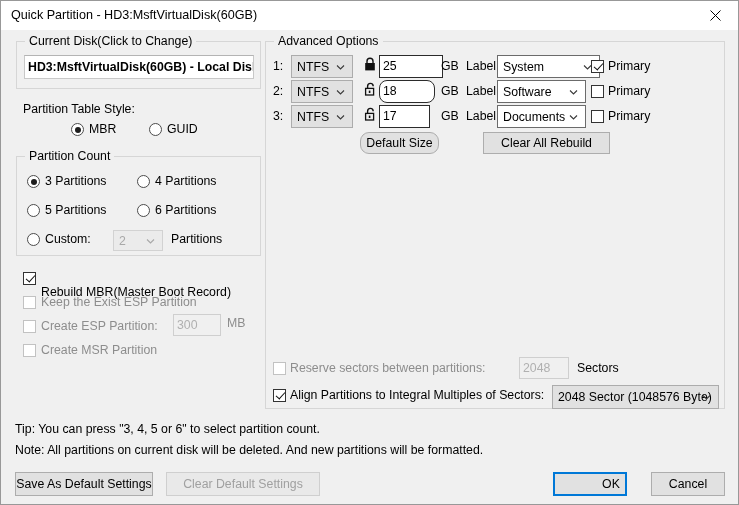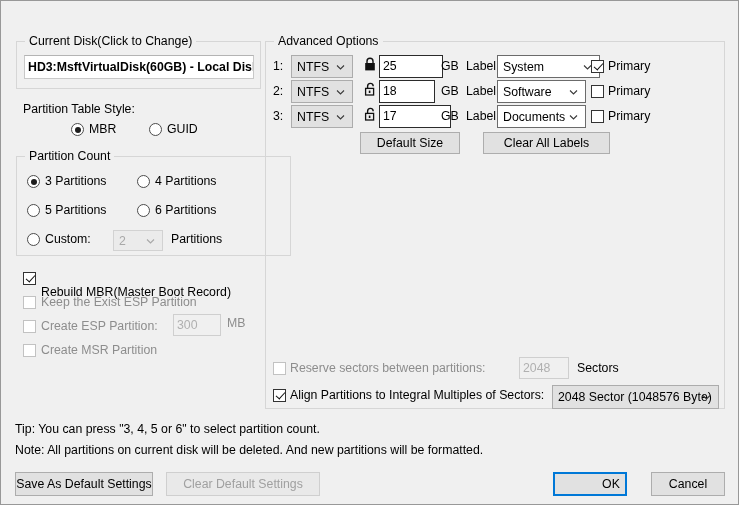--- a/index.html
+++ b/index.html
@@ -194,37 +194,46 @@
     position: absolute;
     width: 14px; height: 15px;
   }
   .lockicon svg { display: block; }
 </style>
 </head>
 <body>
 
 <div class="window">
 
+  <div class="titlebar">
+    <div class="title-text">Quick Partition - HD3:MsftVirtualDisk(60GB)</div>
+    <div class="close-btn">
+      <svg width="11" height="11" viewBox="0 0 11 11">
+        <line x1="0.5" y1="0.5" x2="10.5" y2="10.5" stroke="#000" stroke-width="1"></line>
+        <line x1="10.5" y1="0.5" x2="0.5" y2="10.5" stroke="#000" stroke-width="1"></line>
+      </svg>
+    </div>
+  </div>
 
   <div class="group" style="left:15px; top:40px; width:245px; height:48px;">
     <div class="group-title">Current Disk(Click to Change)</div>
   </div>
   <div class="diskfield" style="left:23px; top:54px; width:230px; height:24px;">
     <span>HD3:MsftVirtualDisk(60GB) - Local Disk</span>
   </div>
 
   <div class="lbl" style="left:22px; top:101px;">Partition Table Style:</div>
 
   <div class="radio on" style="left:70px; top:122px;"></div>
   <div class="lbl" style="left:88px; top:121px;">MBR</div>
 
   <div class="radio" style="left:148px; top:122px;"></div>
   <div class="lbl" style="left:166px; top:121px;">GUID</div>
 
-  <div class="group" style="left:15px; top:155px; width:275px; height:100px;">
+  <div class="group" style="left:15px; top:155px; width:245px; height:100px;">
     <div class="group-title">Partition Count</div>
   </div>
 
   <div class="radio on" style="left:26px; top:174px;"></div>
   <div class="lbl" style="left:44px; top:173px;">3 Partitions</div>
 
   <div class="radio" style="left:136px; top:174px;"></div>
   <div class="lbl" style="left:154px; top:173px;">4 Partitions</div>
 
   <div class="radio" style="left:26px; top:203px;"></div>
@@ -303,21 +312,21 @@
       </svg>
     </span>
   </div>
   <div class="lockicon" style="left:362px; top:81px;">
     <svg width="14" height="15" viewBox="0 0 14 15">
       <path d="M4.6 6.4 V4.2 A2.8 2.8 0 0 1 10.2 4.2" fill="none" stroke="#111" stroke-width="1.4"></path>
       <rect x="2.6" y="6.4" width="8" height="6.6" fill="none" stroke="#111" stroke-width="1.3"></rect>
       <rect x="5.8" y="8.6" width="1.6" height="2.4" fill="#111"></rect>
     </svg>
   </div>
-  <div class="input" style="left:378px; top:79px; width:56px; height:23px; line-height:21px;">18</div>
+  <div class="input" style="left:378px; top:79px; width:56px; height:23px; line-height:21px;border-radius:8px;">18</div>
   <div class="lbl" style="left:440px; top:83px;">GB</div>
   <div class="lbl" style="left:465px; top:83px;">Label:</div>
   <div class="combo white" style="left:496px; top:79px; width:89px; height:23px;">
     <span class="ctext">Software</span>
     <span class="chev">
       <svg width="9" height="9" viewBox="0 0 9 9">
         <polyline points="1,3 4.5,6.5 8,3" fill="none" stroke="#3a3a3a" stroke-width="1.1"></polyline>
       </svg>
     </span>
   </div>
@@ -333,36 +342,36 @@
       </svg>
     </span>
   </div>
   <div class="lockicon" style="left:362px; top:106px;">
     <svg width="14" height="15" viewBox="0 0 14 15">
       <path d="M4.6 6.4 V4.2 A2.8 2.8 0 0 1 10.2 4.2" fill="none" stroke="#111" stroke-width="1.4"></path>
       <rect x="2.6" y="6.4" width="8" height="6.6" fill="none" stroke="#111" stroke-width="1.3"></rect>
       <rect x="5.8" y="8.6" width="1.6" height="2.4" fill="#111"></rect>
     </svg>
   </div>
-  <div class="input" style="left:378px; top:104px; width:72px; height:23px; line-height:21px;">17</div>
+  <div class="input" style="left:378px; top:104px; width:51px; height:23px; line-height:21px;">17</div>
   <div class="lbl" style="left:440px; top:108px;">GB</div>
   <div class="lbl" style="left:465px; top:108px;">Label:</div>
   <div class="combo white" style="left:496px; top:104px; width:89px; height:23px;">
     <span class="ctext">Documents</span>
     <span class="chev">
       <svg width="9" height="9" viewBox="0 0 9 9">
         <polyline points="1,3 4.5,6.5 8,3" fill="none" stroke="#3a3a3a" stroke-width="1.1"></polyline>
       </svg>
     </span>
   </div>
   <div class="cb" style="left:590px; top:109px;"></div>
   <div class="lbl" style="left:607px; top:108px;">Primary</div>
 
-  <div class="btn" style="left:359px; top:131px; width:100px; height:22px;">Default Size</div>
-  <div class="btn" style="left:482px; top:131px; width:127px; height:22px;">Clear All Labels</div>
+  <div class="btn" style="left:359px; top:131px; width:79px; height:22px;border-radius:9px;">Default Size</div>
+  <div class="btn" style="left:482px; top:131px; width:127px; height:22px;">Clear All Rebuild</div>
 
   <div class="cb dis" style="left:272px; top:361px;"></div>
   <div class="lbl dim" style="left:289px; top:360px;">Reserve sectors between partitions:</div>
   <div class="input dis" style="left:518px; top:356px; width:50px; height:22px;">2048</div>
   <div class="lbl" style="left:576px; top:360px;">Sectors</div>
 
   <div class="cb on" style="left:272px; top:388px;"></div>
   <div class="lbl" style="left:289px; top:387px;">Align Partitions to Integral Multiples of Sectors:</div>
   <div class="combo" style="left:551px; top:384px; width:167px; height:24px;">
     <span class="ctext">2048 Sector (1048576 Byte)</span>

